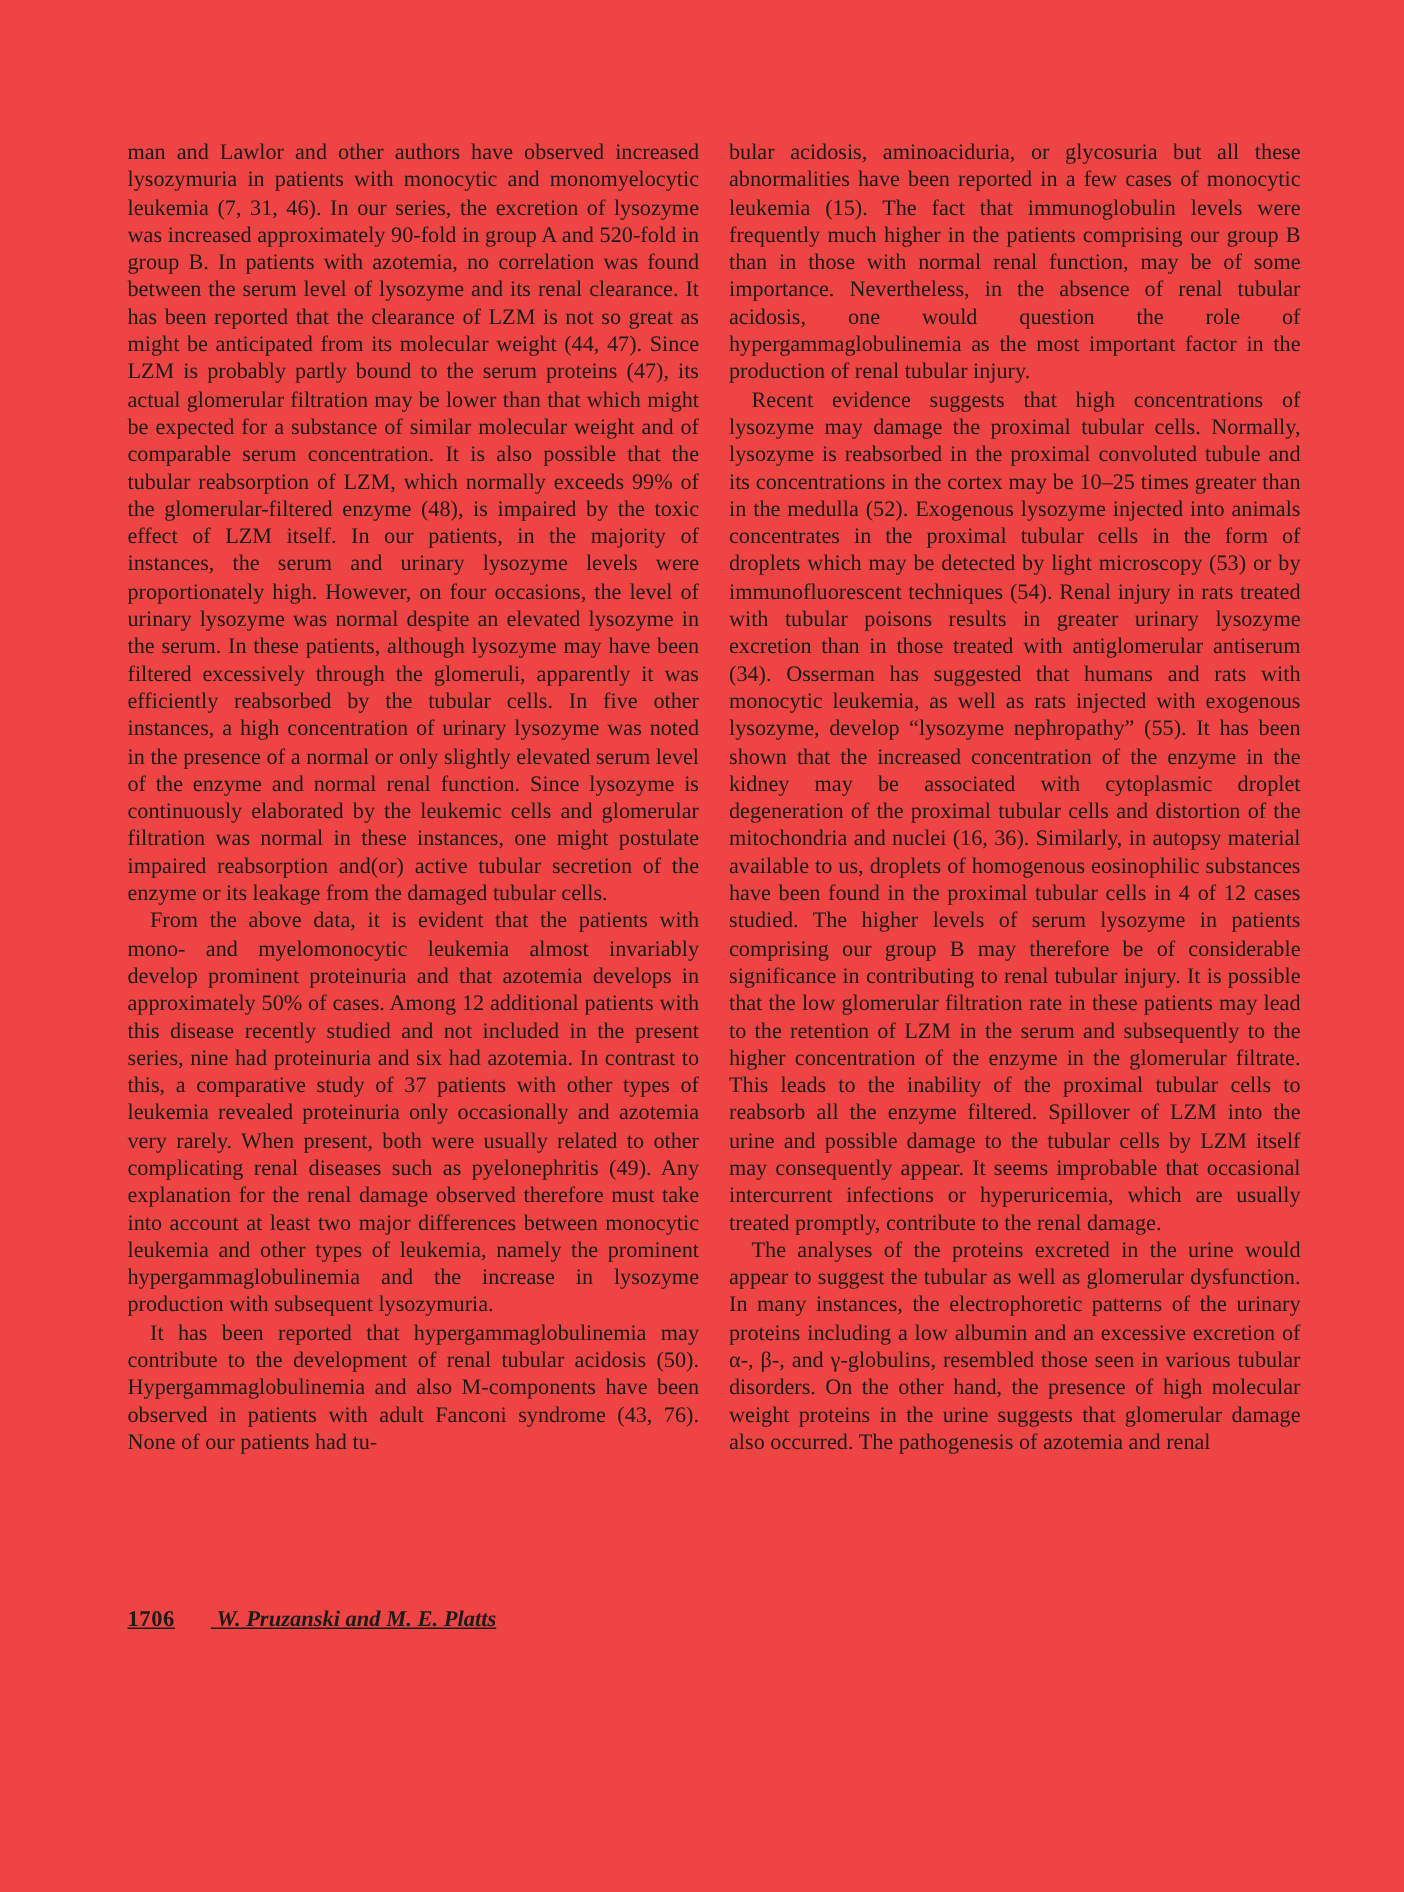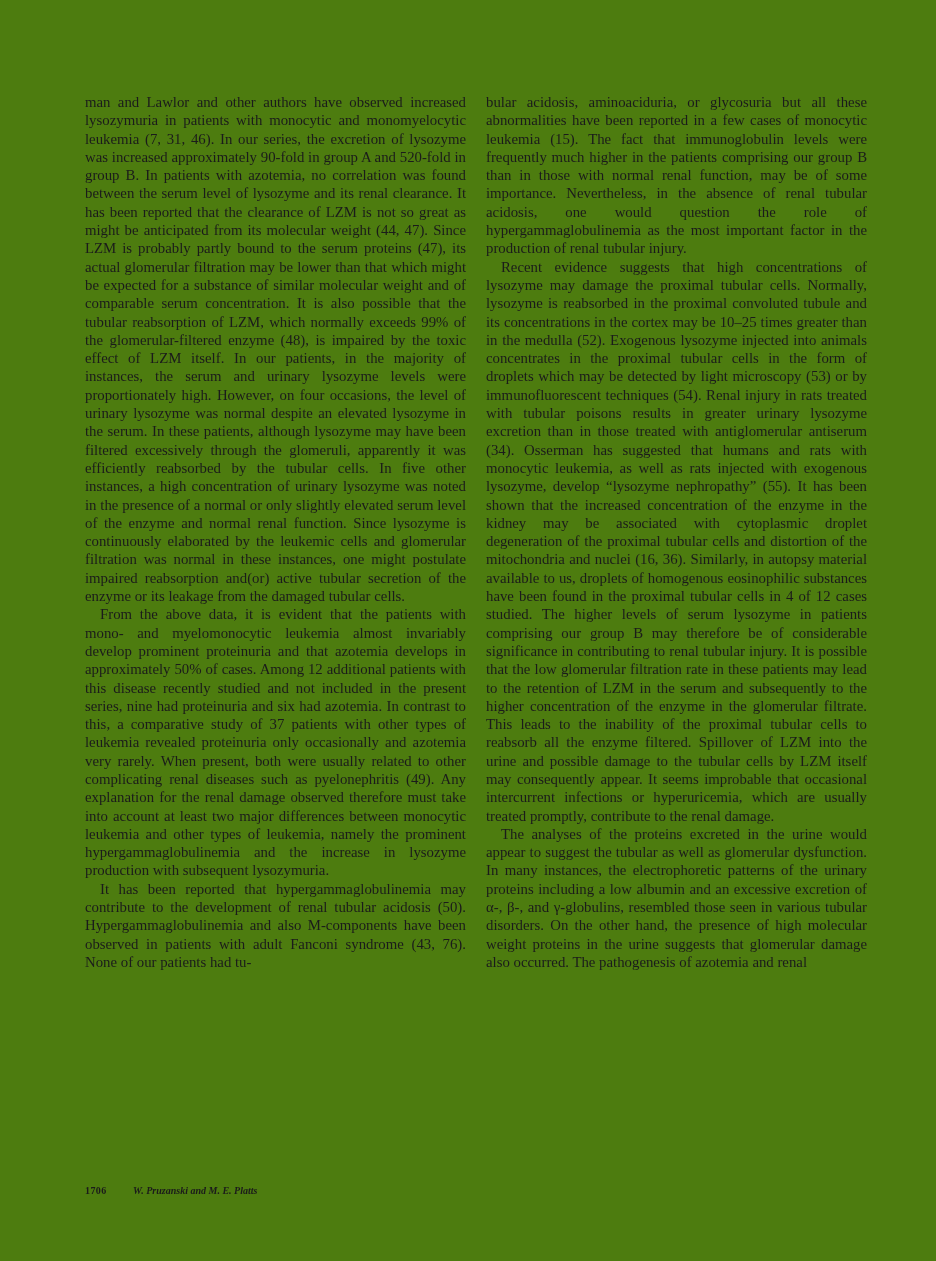--- a/index.html
+++ b/index.html
@@ -11,21 +11,21 @@
       height: 1261px;
       background: #ffffff;
       position: relative;
       font-family: "Liberation Serif", "DejaVu Serif", serif;
       color: #1b1b1b;
       overflow: hidden;
     }
     .page {
       position: absolute;
       inset: 0;
-      background: #4d7c0f;
+      background: #ef4444;
     }
     .columns {
       position: absolute;
       top: 93px;
       left: 85px;
       width: 782px;
       display: flex;
       gap: 20px;
     }
     .column {
@@ -39,23 +39,24 @@
     .column p {
       margin: 0;
       padding: 0;
     }
     .column p.indent {
       text-indent: 15px;
     }
     .footer {
       position: absolute;
       left: 85px;
-      top: 1185px;
-      font-size: 10px;
+      top: 1072px;
+      font-size: 15px;
       white-space: nowrap;
+      text-decoration: underline;
     }
     .page-number {
       font-weight: bold;
       letter-spacing: 0.4px;
       margin-right: 24px;
     }
     .authors {
       font-weight: bold;
       font-style: italic;
     }

